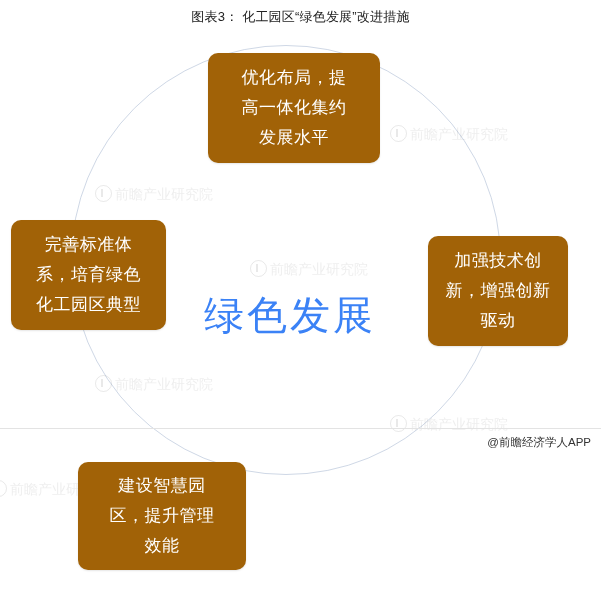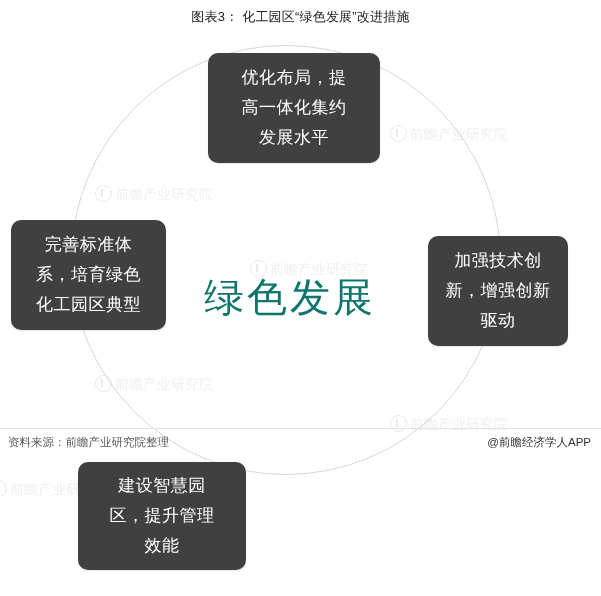--- a/index.html
+++ b/index.html
@@ -44,31 +44,31 @@
     top: 15px;
     width: 430px;
     height: 430px;
     border-radius: 50%;
     border: 1.6px solid #cfd8e6;
     box-sizing: border-box;
   }
   .center-label {
     position: absolute;
     left: 150px;
-    top: 240px;
+    top: 258px;
     width: 280px;
     text-align: center;
     font-size: 40px;
-    color: #0f766e;
+    color: #3b82f6;
     letter-spacing: 3px;
     font-weight: 500;
   }
   .node {
     position: absolute;
-    background: #404040;
+    background: #a16207;
     color: #ffffff;
     border-radius: 10px;
     box-sizing: border-box;
     display: flex;
     align-items: center;
     justify-content: center;
     text-align: center;
     font-size: 17px;
     line-height: 30px;
     padding: 6px 8px;
@@ -169,16 +169,15 @@
     </div>
     <div class="node node-bl">
       <span>建设智慧园
 区，提升管理
 效能</span>
     </div>
 
   </div>
 
   <div class="divider"></div>
-  <div class="footer-left">资料来源：前瞻产业研究院整理</div>
   <div class="footer-right">@前瞻经济学人APP</div>
 
 </div>
 
 </body></html>

